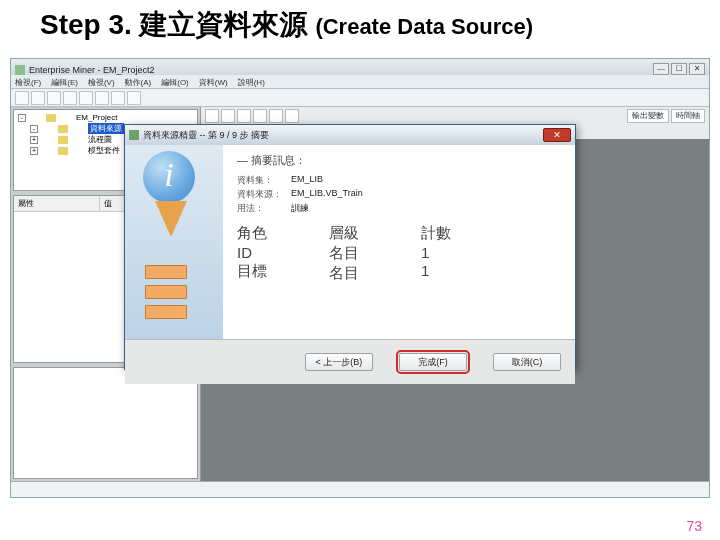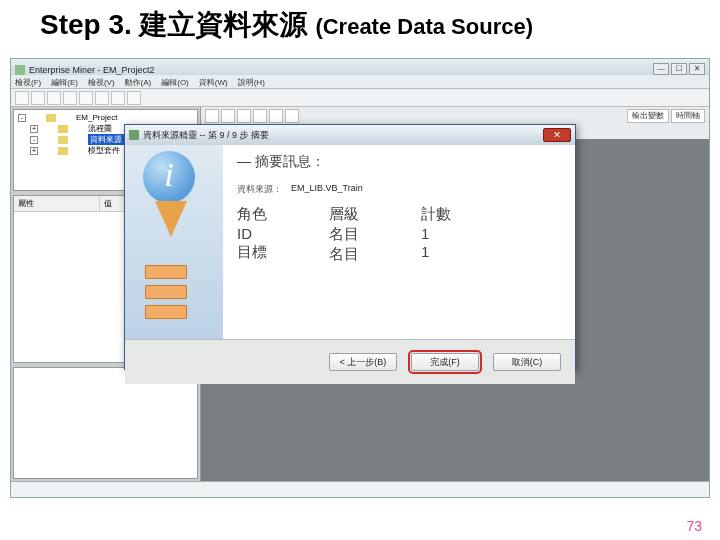--- a/index.html
+++ b/index.html
@@ -55,30 +55,30 @@
   .dlg-close { width: 28px; height: 14px; background: #c23b2a; color: #fff; border: 1px solid #7a1a0f; font-size: 9px; text-align: center; line-height: 12px; border-radius: 2px; }
 
   .dlg-body { display: flex; height: calc(100% - 20px - 30px); }
   .dlg-left { width: 98px; background: linear-gradient(180deg,#dfeaf3,#bcd2e6); position: relative; }
   .info-icon { position: absolute; top: 6px; left: 18px; width: 52px; height: 52px; border-radius: 50%; background: radial-gradient(circle at 35% 30%, #bfe0f5, #5a9edc 70%); color: #fff; font-family: Georgia, serif; font-style: italic; font-size: 34px; text-align: center; line-height: 48px; }
   .arrow-down { position: absolute; top: 56px; left: 30px; width: 0; height: 0; border-left: 16px solid transparent; border-right: 16px solid transparent; border-top: 36px solid #e7a24a; }
   .mini-boxes { position: absolute; top: 120px; left: 20px; }
   .mini-boxes .mb { width: 42px; height: 14px; background: #f2ac66; border: 1px solid #c97b2e; margin-bottom: 6px; border-radius: 1px; }
 
   .dlg-right { flex: 1; background: #fff; padding: 8px 10px 4px 14px; font-size: 9px; color: #333; }
-  .dlg-section-head { font-size: 14px; color: #444; margin-bottom: 12px; }
+  .dlg-section-head { font-size: 11px; color: #444; margin-bottom: 6px; }
   .meta-row { display: flex; margin: 1px 0; }
   .meta-row .k { width: 54px; color: #555; white-space: nowrap; }
   .meta-row .v { color: #222; white-space: nowrap; }
   .cols-table { display: flex; margin-top: 8px; gap: 60px; }
   .col { }
   .col .kv { display: flex; gap: 10px; font-size: 15px; margin: 1px 0; }
   .col .kv .kk { width: 32px; color: #444; white-space: nowrap; }
 
-  .dlg-buttons { height: 45px; background: #e6e7e7; border-top: 1px solid #bbb; display: flex; align-items: center; justify-content: flex-end; gap: 14px; padding: 0 14px; }
+  .dlg-buttons { height: 45px; background: #e6e7e7; border-top: 1px solid #bbb; display: flex; align-items: center; justify-content: flex-end; gap: 26px; padding: 0 14px; }
   .dlg-btn { min-width: 68px; height: 18px; font-size: 9px; background: linear-gradient(#fdfdfd,#e6e8ea); border: 1px solid #9aa0a6; border-radius: 2px; text-align: center; line-height: 16px; color: #222; }
   .dlg-btn.highlight { outline: 2px solid #d02a2a; outline-offset: 1px; }
 
   .page-num { position: absolute; right: 18px; bottom: 6px; font-size: 14px; color: #ec4899; }
 </style>
 </head>
 <body>
 
 <div class="slide-title">
   <span>Step 3.</span>
@@ -122,29 +122,29 @@
 
   <div class="workspace">
     <div class="left-panel">
 
       <div class="project-tree">
         <div class="tree-row">
           <span class="twisty">-</span>
           <span class="ticon"></span>
           <span class="label">EM_Project</span>
         </div>
+        <div class="tree-row sel" style="padding-left:14px">
+          <span class="twisty">-</span>
+          <span class="ticon"></span>
+          <span class="label">資料來源</span>
+        </div>
         <div class="tree-row" style="padding-left:14px">
           <span class="twisty">+</span>
           <span class="ticon"></span>
           <span class="label">流程圖</span>
-        </div>
-        <div class="tree-row sel" style="padding-left:14px">
-          <span class="twisty">-</span>
-          <span class="ticon"></span>
-          <span class="label">資料來源</span>
         </div>
         <div class="tree-row" style="padding-left:14px">
           <span class="twisty">+</span>
           <span class="ticon"></span>
           <span class="label">模型套件</span>
         </div>
       </div>
 
       <div class="props-panel">
         <div class="props-header">
@@ -194,22 +194,30 @@
         <div class="mb"></div>
           <div class="mb"></div>
           <div class="mb"></div>
       </div>
     </div>
 
     <div class="dlg-right">
       <div class="dlg-section-head">— 摘要訊息：</div>
 
       <div class="meta-row">
+          <span class="k">資料集：</span>
+          <span class="v">EM_LIB</span>
+        </div>
+      <div class="meta-row">
           <span class="k">資料來源：</span>
           <span class="v">EM_LIB.VB_Train</span>
+        </div>
+      <div class="meta-row">
+          <span class="k">用法：</span>
+          <span class="v">訓練</span>
         </div>
 
       <div class="cols-table">
         <div class="col">
           <div class="kv">
               <span class="kk">角色</span>
             </div>
           <div class="kv">
               <span class="kk">ID</span>
             </div>

